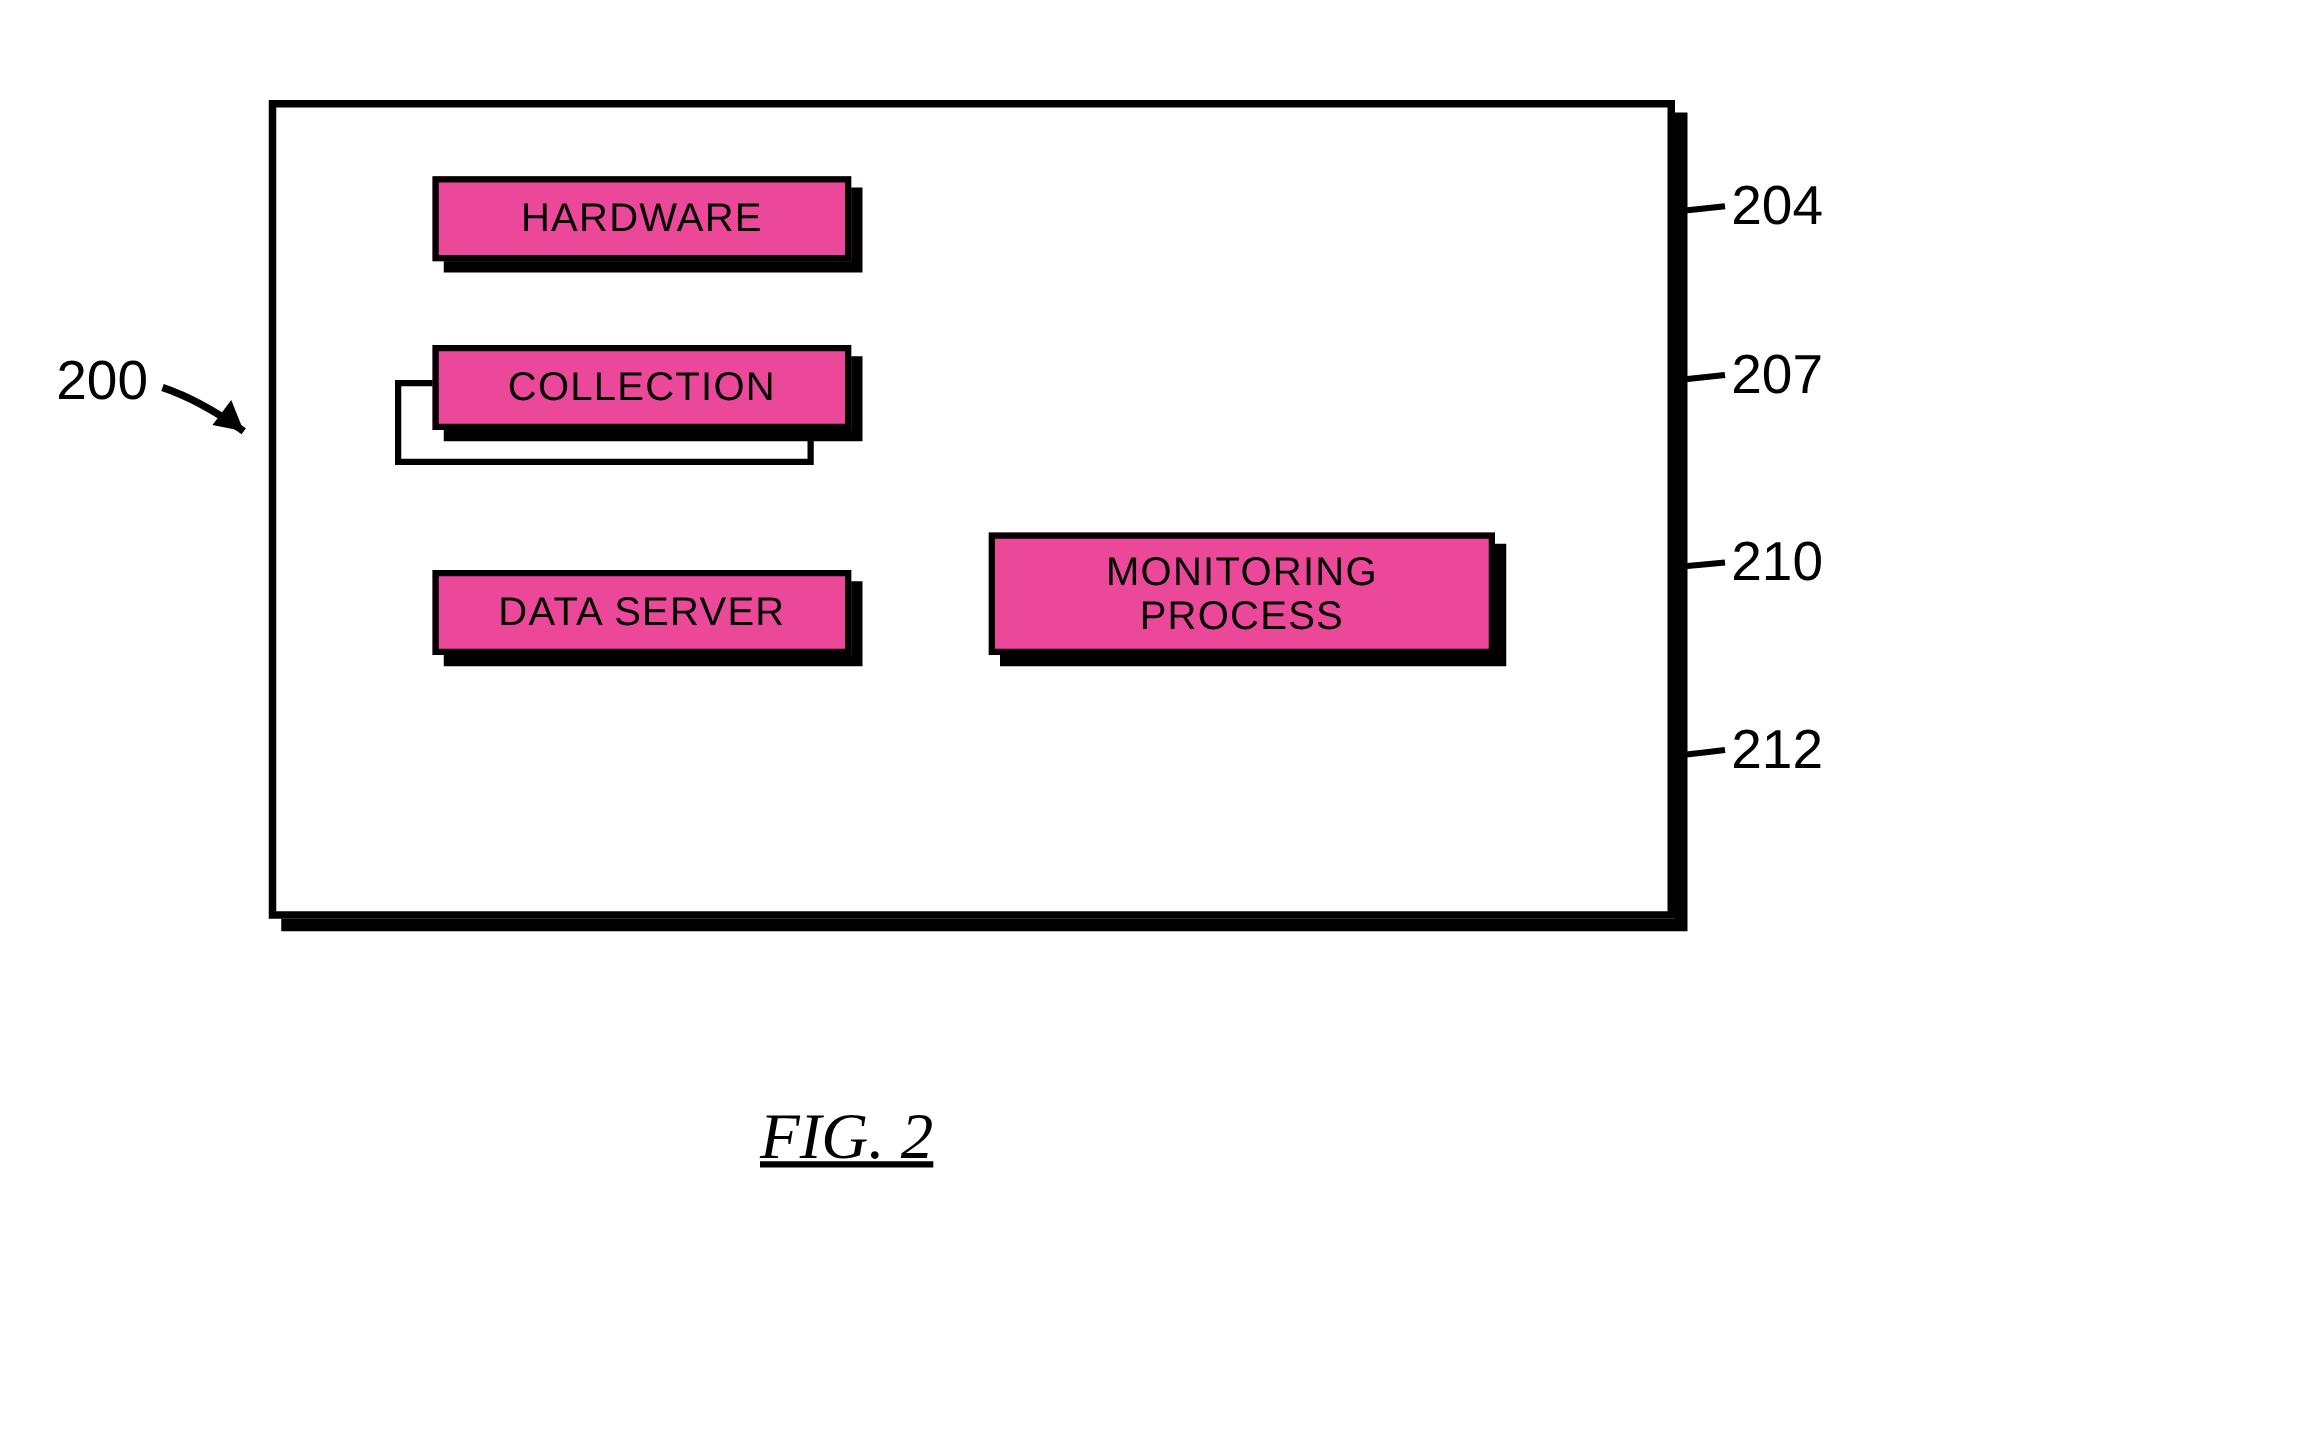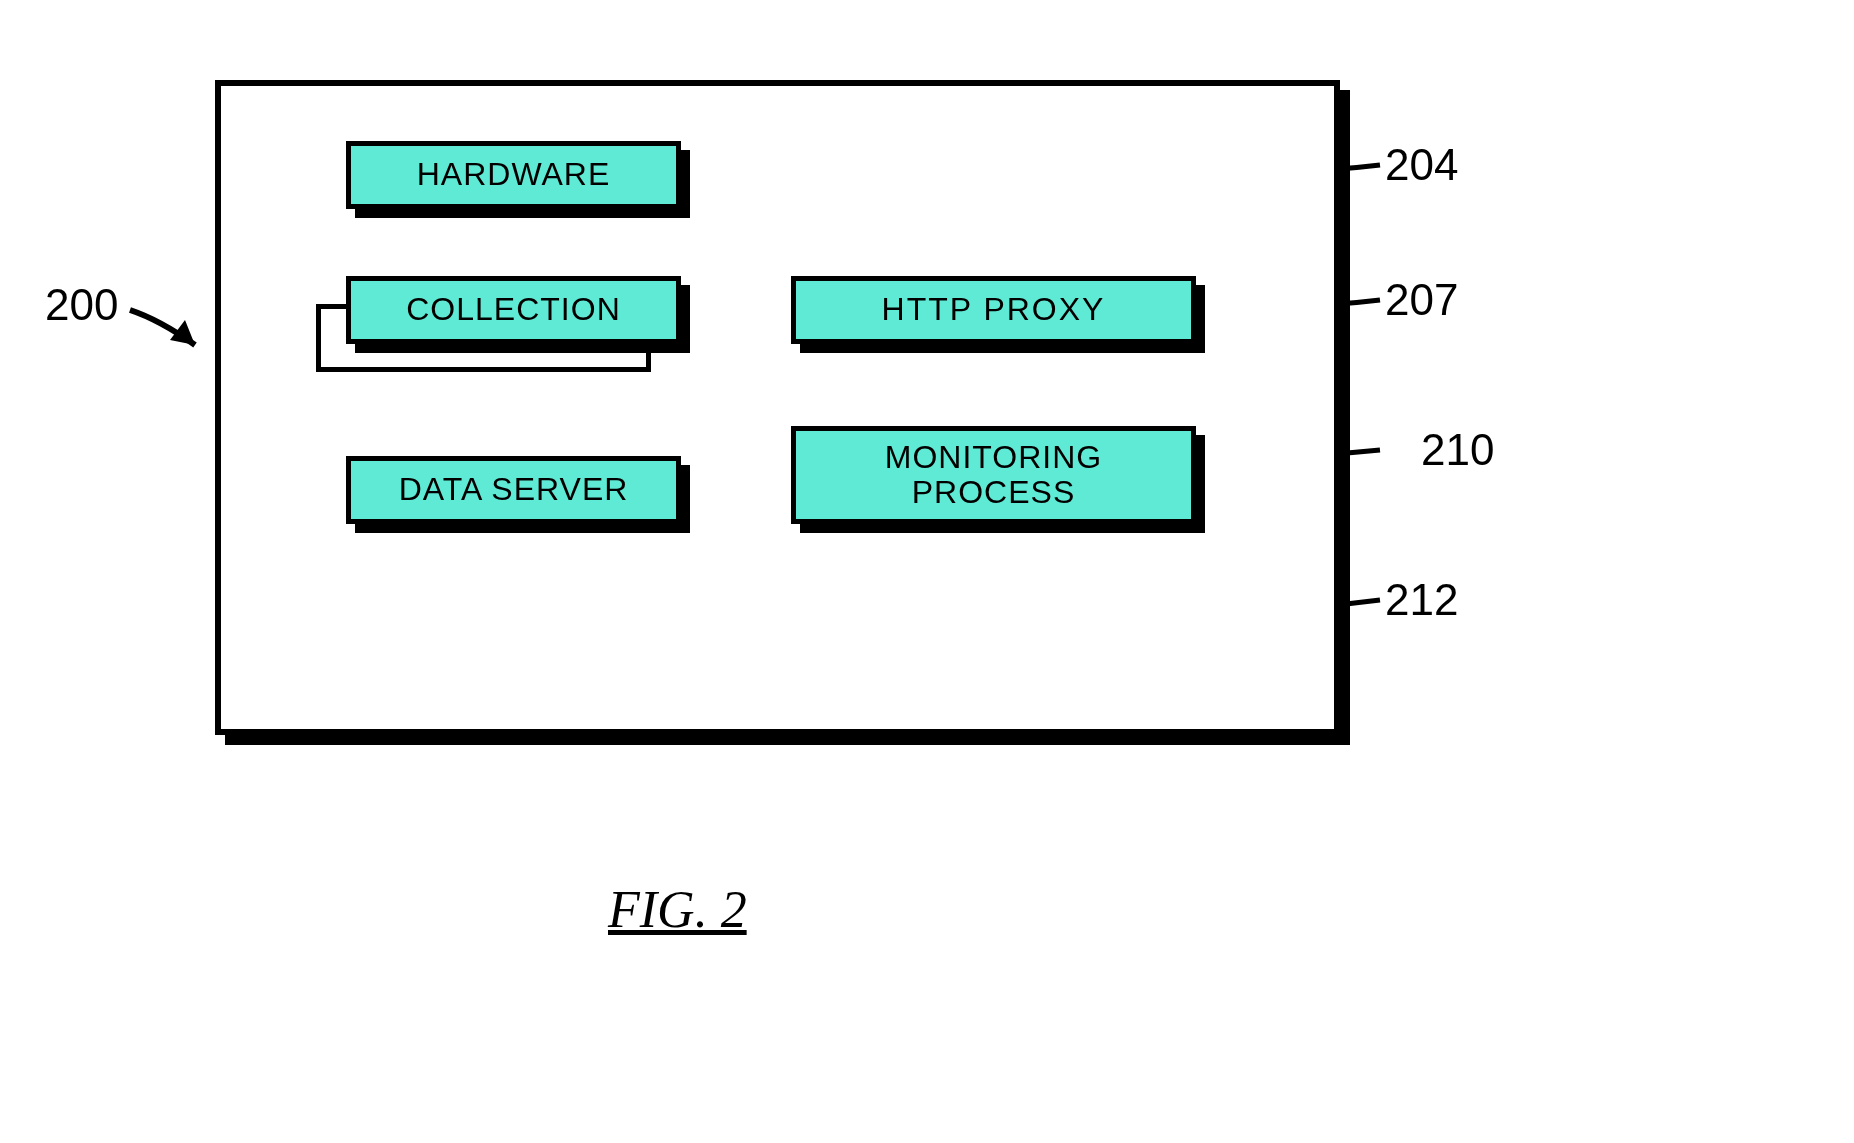--- a/index.html
+++ b/index.html
@@ -19,21 +19,21 @@
     width: 1125px;
     height: 655px;
     border: 6px solid #000;
     box-shadow: 10px 10px 0 #000;
     background: #fff;
   }
   .box {
     position: absolute;
     border: 5px solid #000;
     box-shadow: 9px 9px 0 #000;
-    background: #5eead4;
+    background: #ec4899;
     display: flex;
     align-items: center;
     justify-content: center;
     text-align: center;
     font-size: 32px;
     font-family: "Arial Narrow", Arial, sans-serif;
     font-stretch: condensed;
     letter-spacing: 1px;
     line-height: 1.1;
     padding: 5px 10px;
@@ -59,21 +59,21 @@
     font-size: 44px;
     font-family: "Arial Narrow", Arial, sans-serif;
     font-stretch: condensed;
   }
   .ref-200 { left: 45px; top: 280px; }
   .ref-202 { left: 255px; top: 140px; }
   .ref-204 { left: 1385px; top: 140px; }
   .ref-206 { left: 255px; top: 245px; }
   .ref-207 { left: 1385px; top: 275px; }
   .ref-208 { left: 255px; top: 455px; }
-  .ref-210 { left: 1385px; top: 425px; margin-left: 36px; }
+  .ref-210 { left: 1385px; top: 425px; }
   .ref-212 { left: 1385px; top: 575px; }
   .fig-caption {
     position: absolute;
     left: 608px;
     top: 880px;
     font-size: 52px;
     font-style: italic;
     font-family: "Times New Roman", serif;
     text-decoration: underline;
   }
@@ -121,23 +121,20 @@
 <div class="container">
 
   <div class="app-back"></div>
 
   <div class="box box-hardware">
     <span>HARDWARE</span>
   </div>
   <div class="box box-application">
     <span>COLLECTION</span>
   </div>
-  <div class="box box-httpproxy">
-    <span>HTTP PROXY</span>
-  </div>
   <div class="box box-nameserver">
     <span>DATA SERVER</span>
   </div>
   <div class="box box-monitoring">
     <span>MONITORING PROCESS</span>
   </div>
 </div>
 
 <div class="fig-caption">FIG. 2</div>
 

